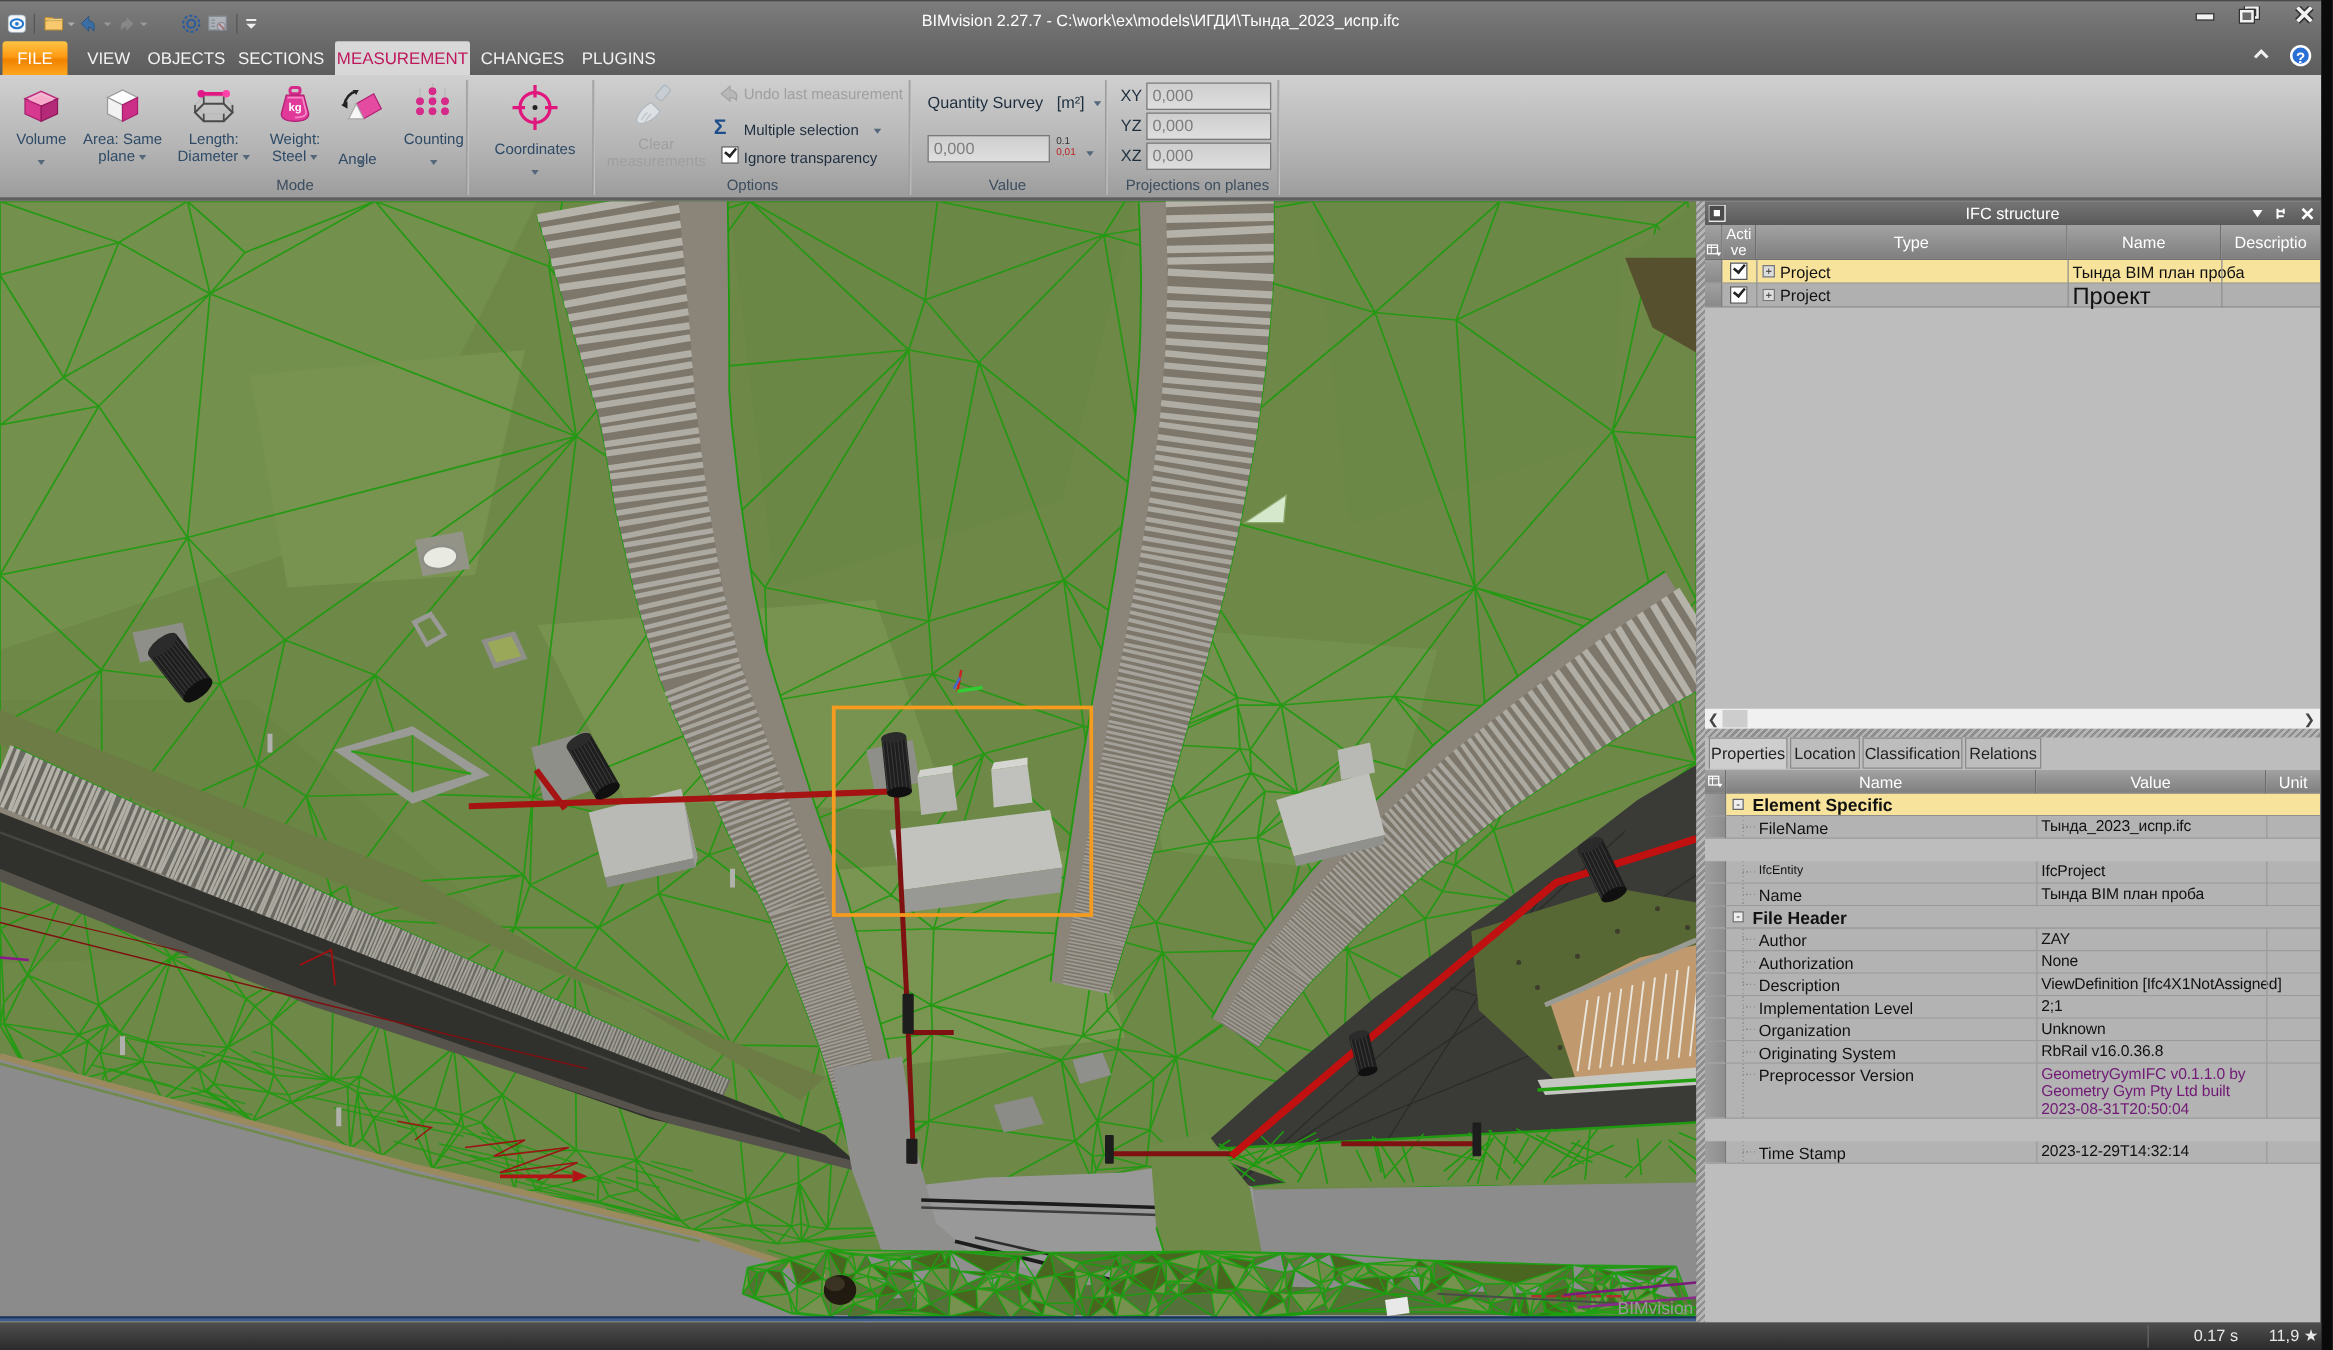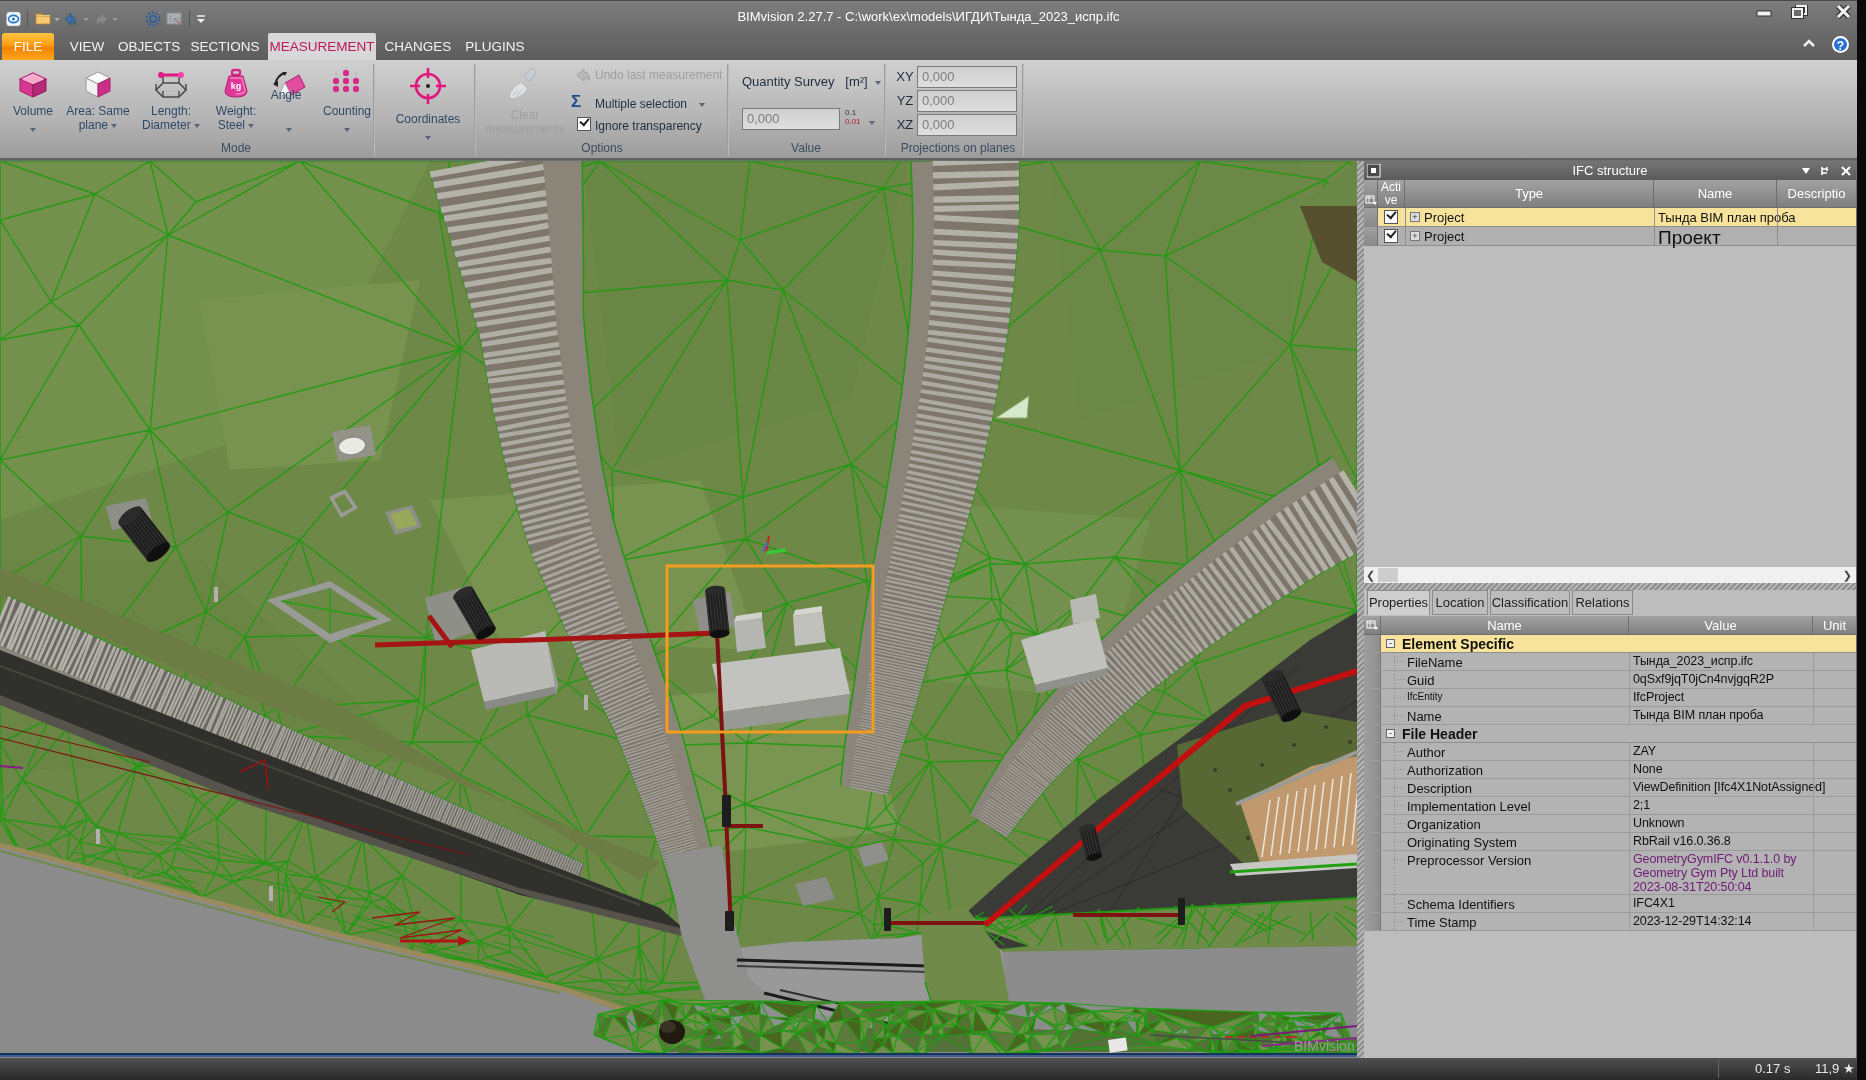--- a/index.html
+++ b/index.html
@@ -128,21 +128,21 @@
 <text x="17" y="22" font-size="9" font-weight="bold" fill="#fff" text-anchor="middle" font-family="Liberation Sans">kg</text>
 </svg></div>
       <div class="rlabel" style="left:181px;top:44px;width:110px">Weight:<br>Steel <span class="caret"></span></div>
       <div style="position:absolute;left:271px;top:7px"><svg width="36" height="34" viewBox="0 0 36 34">
 <path d="M14 16 L28 8 L34 20 L20 28 Z" fill="#e54ba0" stroke="#b01f72"></path>
 <path d="M14 16 L20 28 L8 28 Z" fill="#f7f7f7" stroke="#aaa"></path>
 <path d="M4 18 Q6 8 14 6" fill="none" stroke="#222" stroke-width="2"></path>
 <path d="M14 9 L16 5 L11 5 Z" fill="#222"></path>
 <path d="M7 14 L2 17 L7 20 Z" fill="#222"></path>
 </svg></div>
-      <div class="rlabel" style="left:244px;top:28px;width:84px">Angle</div>
+      <div class="rlabel" style="left:244px;top:60px;width:84px">Angle</div>
       <div class="rlabel" style="left:279px;top:62px;width:20px"><span class="caret"></span></div>
       <div style="position:absolute;left:328px;top:7px"><svg width="36" height="34" viewBox="0 0 36 34">
 <g fill="#d6298a">
 <circle cx="8" cy="14" r="3"></circle>
             <circle cx="8" cy="22" r="3"></circle>
 <circle cx="18" cy="6" r="3"></circle>
             <circle cx="18" cy="14" r="3"></circle>
             <circle cx="18" cy="22" r="3"></circle>
 <circle cx="28" cy="14" r="3"></circle>
             <circle cx="28" cy="22" r="3"></circle>
@@ -1454,30 +1454,20 @@
       <div style="position:absolute;left:0;top:492px;width:492px;height:18px">
         <div style="position:absolute;left:0;top:0;width:17px;height:18px;background:linear-gradient(90deg,#9e9e9e,#8d8d8d);border-right:1px solid #777;border-bottom:1px solid #999"></div>
         <div style="position:absolute;left:17px;top:0;width:475px;height:18px;background:#b3b3b3;border-bottom:1px solid #9b9b9b"></div>
         <div style="position:absolute;left:30px;top:0;width:1px;height:18px;background:repeating-linear-gradient(#888 0,#888 1px,transparent 1px,transparent 3px)"></div>
         <div style="position:absolute;left:30px;top:8px;width:12px;height:1px;background:repeating-linear-gradient(90deg,#888 0,#888 1px,transparent 1px,transparent 3px)"></div>
         <div style="position:absolute;left:43px;top:2px;font-size:13px;color:#111">FileName</div>
         <div style="position:absolute;left:265px;top:0;width:1px;height:18px;background:#9b9b9b"></div>
         <div style="position:absolute;left:269px;top:2px;font-size:12.5px;color:#111;width:180px;line-height:13.8px;white-space:nowrap;letter-spacing:-0.1px">Тында_2023_испр.ifc</div>
         <div style="position:absolute;left:449px;top:0;width:1px;height:18px;background:#9b9b9b"></div>
       </div>
-      <div style="position:absolute;left:0;top:510px;width:492px;height:18px">
-        <div style="position:absolute;left:0;top:0;width:17px;height:18px;background:linear-gradient(90deg,#9e9e9e,#8d8d8d);border-right:1px solid #777;border-bottom:1px solid #999"></div>
-        <div style="position:absolute;left:17px;top:0;width:475px;height:18px;background:#b3b3b3;border-bottom:1px solid #9b9b9b"></div>
-        <div style="position:absolute;left:30px;top:0;width:1px;height:18px;background:repeating-linear-gradient(#888 0,#888 1px,transparent 1px,transparent 3px)"></div>
-        <div style="position:absolute;left:30px;top:8px;width:12px;height:1px;background:repeating-linear-gradient(90deg,#888 0,#888 1px,transparent 1px,transparent 3px)"></div>
-        <div style="position:absolute;left:43px;top:2px;font-size:13px;color:#111">Guid</div>
-        <div style="position:absolute;left:265px;top:0;width:1px;height:18px;background:#9b9b9b"></div>
-        <div style="position:absolute;left:269px;top:2px;font-size:12.5px;color:#111;width:180px;line-height:13.8px;white-space:nowrap;letter-spacing:-0.1px">0qSxf9jqT0jCn4nvjgqR2P</div>
-        <div style="position:absolute;left:449px;top:0;width:1px;height:18px;background:#9b9b9b"></div>
-      </div>
       <div style="position:absolute;left:0;top:528px;width:492px;height:18px">
         <div style="position:absolute;left:0;top:0;width:17px;height:18px;background:linear-gradient(90deg,#9e9e9e,#8d8d8d);border-right:1px solid #777;border-bottom:1px solid #999"></div>
         <div style="position:absolute;left:17px;top:0;width:475px;height:18px;background:#b3b3b3;border-bottom:1px solid #9b9b9b"></div>
         <div style="position:absolute;left:30px;top:0;width:1px;height:18px;background:repeating-linear-gradient(#888 0,#888 1px,transparent 1px,transparent 3px)"></div>
         <div style="position:absolute;left:30px;top:8px;width:12px;height:1px;background:repeating-linear-gradient(90deg,#888 0,#888 1px,transparent 1px,transparent 3px)"></div>
         <div style="position:absolute;left:43px;top:2px;font-size:10px;color:#111">IfcEntity</div>
         <div style="position:absolute;left:265px;top:0;width:1px;height:18px;background:#9b9b9b"></div>
         <div style="position:absolute;left:269px;top:2px;font-size:12.5px;color:#111;width:180px;line-height:13.8px;white-space:nowrap;letter-spacing:-0.1px">IfcProject</div>
         <div style="position:absolute;left:449px;top:0;width:1px;height:18px;background:#9b9b9b"></div>
       </div>
@@ -1560,30 +1550,20 @@
       <div style="position:absolute;left:0;top:690px;width:492px;height:44px">
         <div style="position:absolute;left:0;top:0;width:17px;height:44px;background:linear-gradient(90deg,#9e9e9e,#8d8d8d);border-right:1px solid #777;border-bottom:1px solid #999"></div>
         <div style="position:absolute;left:17px;top:0;width:475px;height:44px;background:#b3b3b3;border-bottom:1px solid #9b9b9b"></div>
         <div style="position:absolute;left:30px;top:0;width:1px;height:44px;background:repeating-linear-gradient(#888 0,#888 1px,transparent 1px,transparent 3px)"></div>
         <div style="position:absolute;left:30px;top:8px;width:12px;height:1px;background:repeating-linear-gradient(90deg,#888 0,#888 1px,transparent 1px,transparent 3px)"></div>
         <div style="position:absolute;left:43px;top:2px;font-size:13px;color:#111">Preprocessor Version</div>
         <div style="position:absolute;left:265px;top:0;width:1px;height:44px;background:#9b9b9b"></div>
         <div style="position:absolute;left:269px;top:2px;font-size:12.5px;color:#701a75;width:180px;line-height:13.8px;white-space:nowrap;letter-spacing:-0.1px">GeometryGymIFC v0.1.1.0 by<br>Geometry Gym Pty Ltd built<br>2023-08-31T20:50:04</div>
         <div style="position:absolute;left:449px;top:0;width:1px;height:44px;background:#9b9b9b"></div>
       </div>
-      <div style="position:absolute;left:0;top:734px;width:492px;height:18px">
-        <div style="position:absolute;left:0;top:0;width:17px;height:18px;background:linear-gradient(90deg,#9e9e9e,#8d8d8d);border-right:1px solid #777;border-bottom:1px solid #999"></div>
-        <div style="position:absolute;left:17px;top:0;width:475px;height:18px;background:#b3b3b3;border-bottom:1px solid #9b9b9b"></div>
-        <div style="position:absolute;left:30px;top:0;width:1px;height:18px;background:repeating-linear-gradient(#888 0,#888 1px,transparent 1px,transparent 3px)"></div>
-        <div style="position:absolute;left:30px;top:8px;width:12px;height:1px;background:repeating-linear-gradient(90deg,#888 0,#888 1px,transparent 1px,transparent 3px)"></div>
-        <div style="position:absolute;left:43px;top:2px;font-size:13px;color:#111">Schema Identifiers</div>
-        <div style="position:absolute;left:265px;top:0;width:1px;height:18px;background:#9b9b9b"></div>
-        <div style="position:absolute;left:269px;top:2px;font-size:12.5px;color:#111;width:180px;line-height:13.8px;white-space:nowrap;letter-spacing:-0.1px">IFC4X1</div>
-        <div style="position:absolute;left:449px;top:0;width:1px;height:18px;background:#9b9b9b"></div>
-      </div>
       <div style="position:absolute;left:0;top:752px;width:492px;height:18px">
         <div style="position:absolute;left:0;top:0;width:17px;height:18px;background:linear-gradient(90deg,#9e9e9e,#8d8d8d);border-right:1px solid #777;border-bottom:1px solid #999"></div>
         <div style="position:absolute;left:17px;top:0;width:475px;height:18px;background:#b3b3b3;border-bottom:1px solid #9b9b9b"></div>
         <div style="position:absolute;left:30px;top:0;width:1px;height:18px;background:repeating-linear-gradient(#888 0,#888 1px,transparent 1px,transparent 3px)"></div>
         <div style="position:absolute;left:30px;top:8px;width:12px;height:1px;background:repeating-linear-gradient(90deg,#888 0,#888 1px,transparent 1px,transparent 3px)"></div>
         <div style="position:absolute;left:43px;top:2px;font-size:13px;color:#111">Time Stamp</div>
         <div style="position:absolute;left:265px;top:0;width:1px;height:18px;background:#9b9b9b"></div>
         <div style="position:absolute;left:269px;top:2px;font-size:12.5px;color:#111;width:180px;line-height:13.8px;white-space:nowrap;letter-spacing:-0.1px">2023-12-29T14:32:14</div>
         <div style="position:absolute;left:449px;top:0;width:1px;height:18px;background:#9b9b9b"></div>
       </div>

